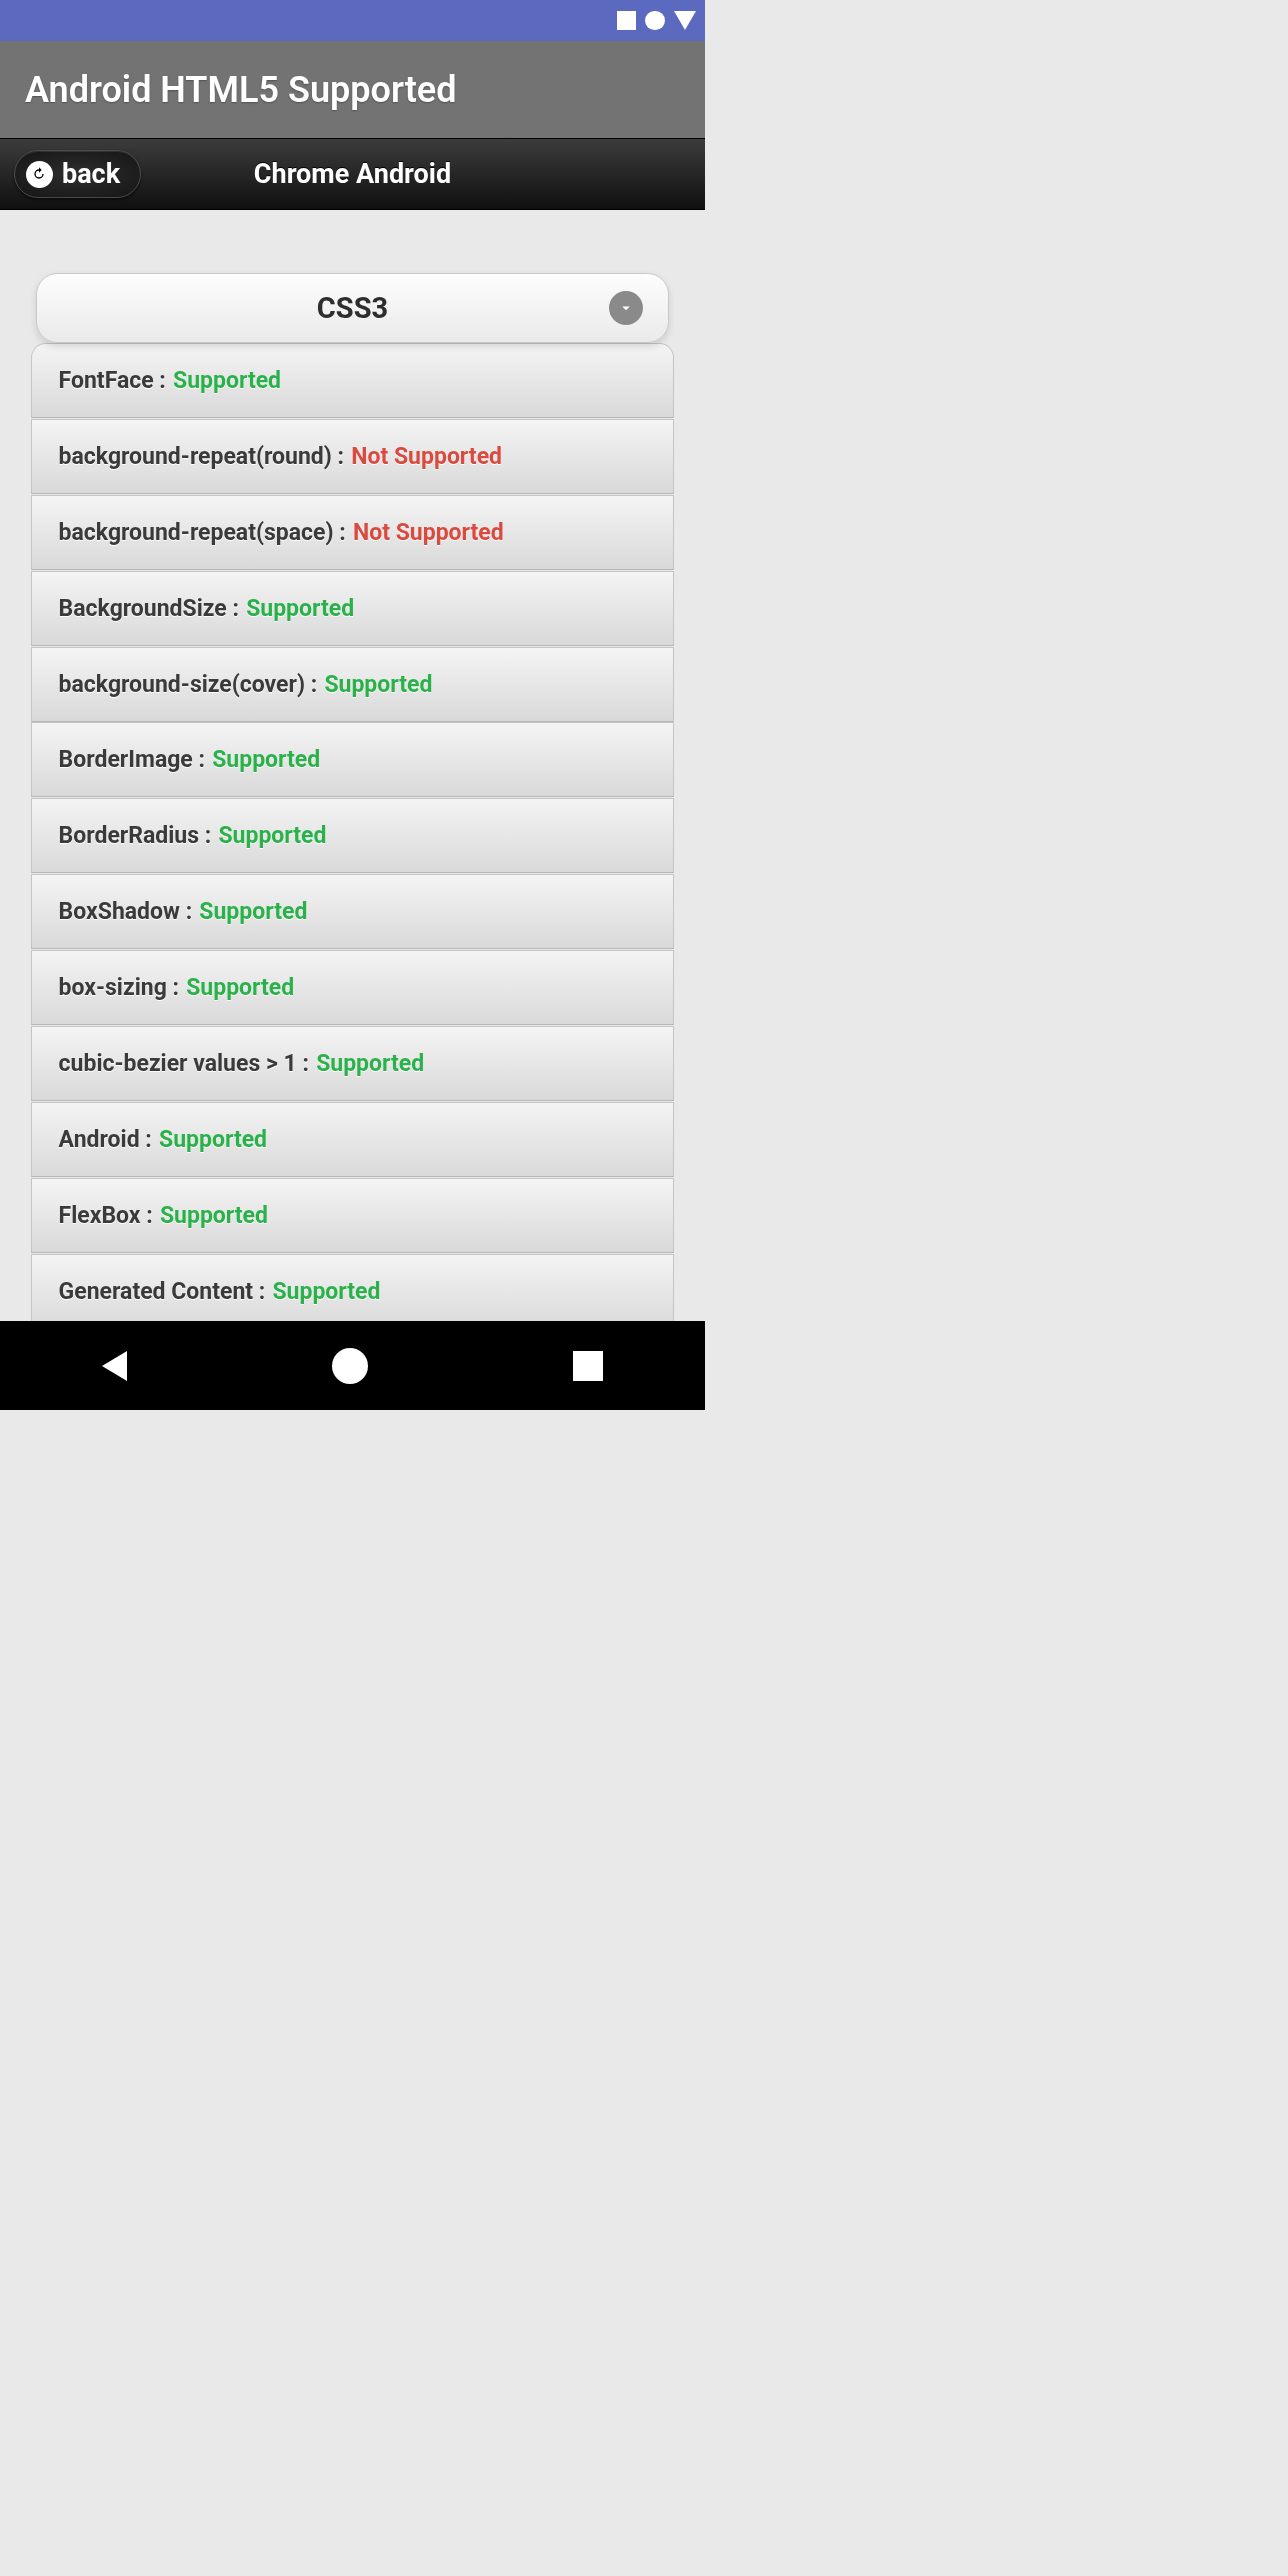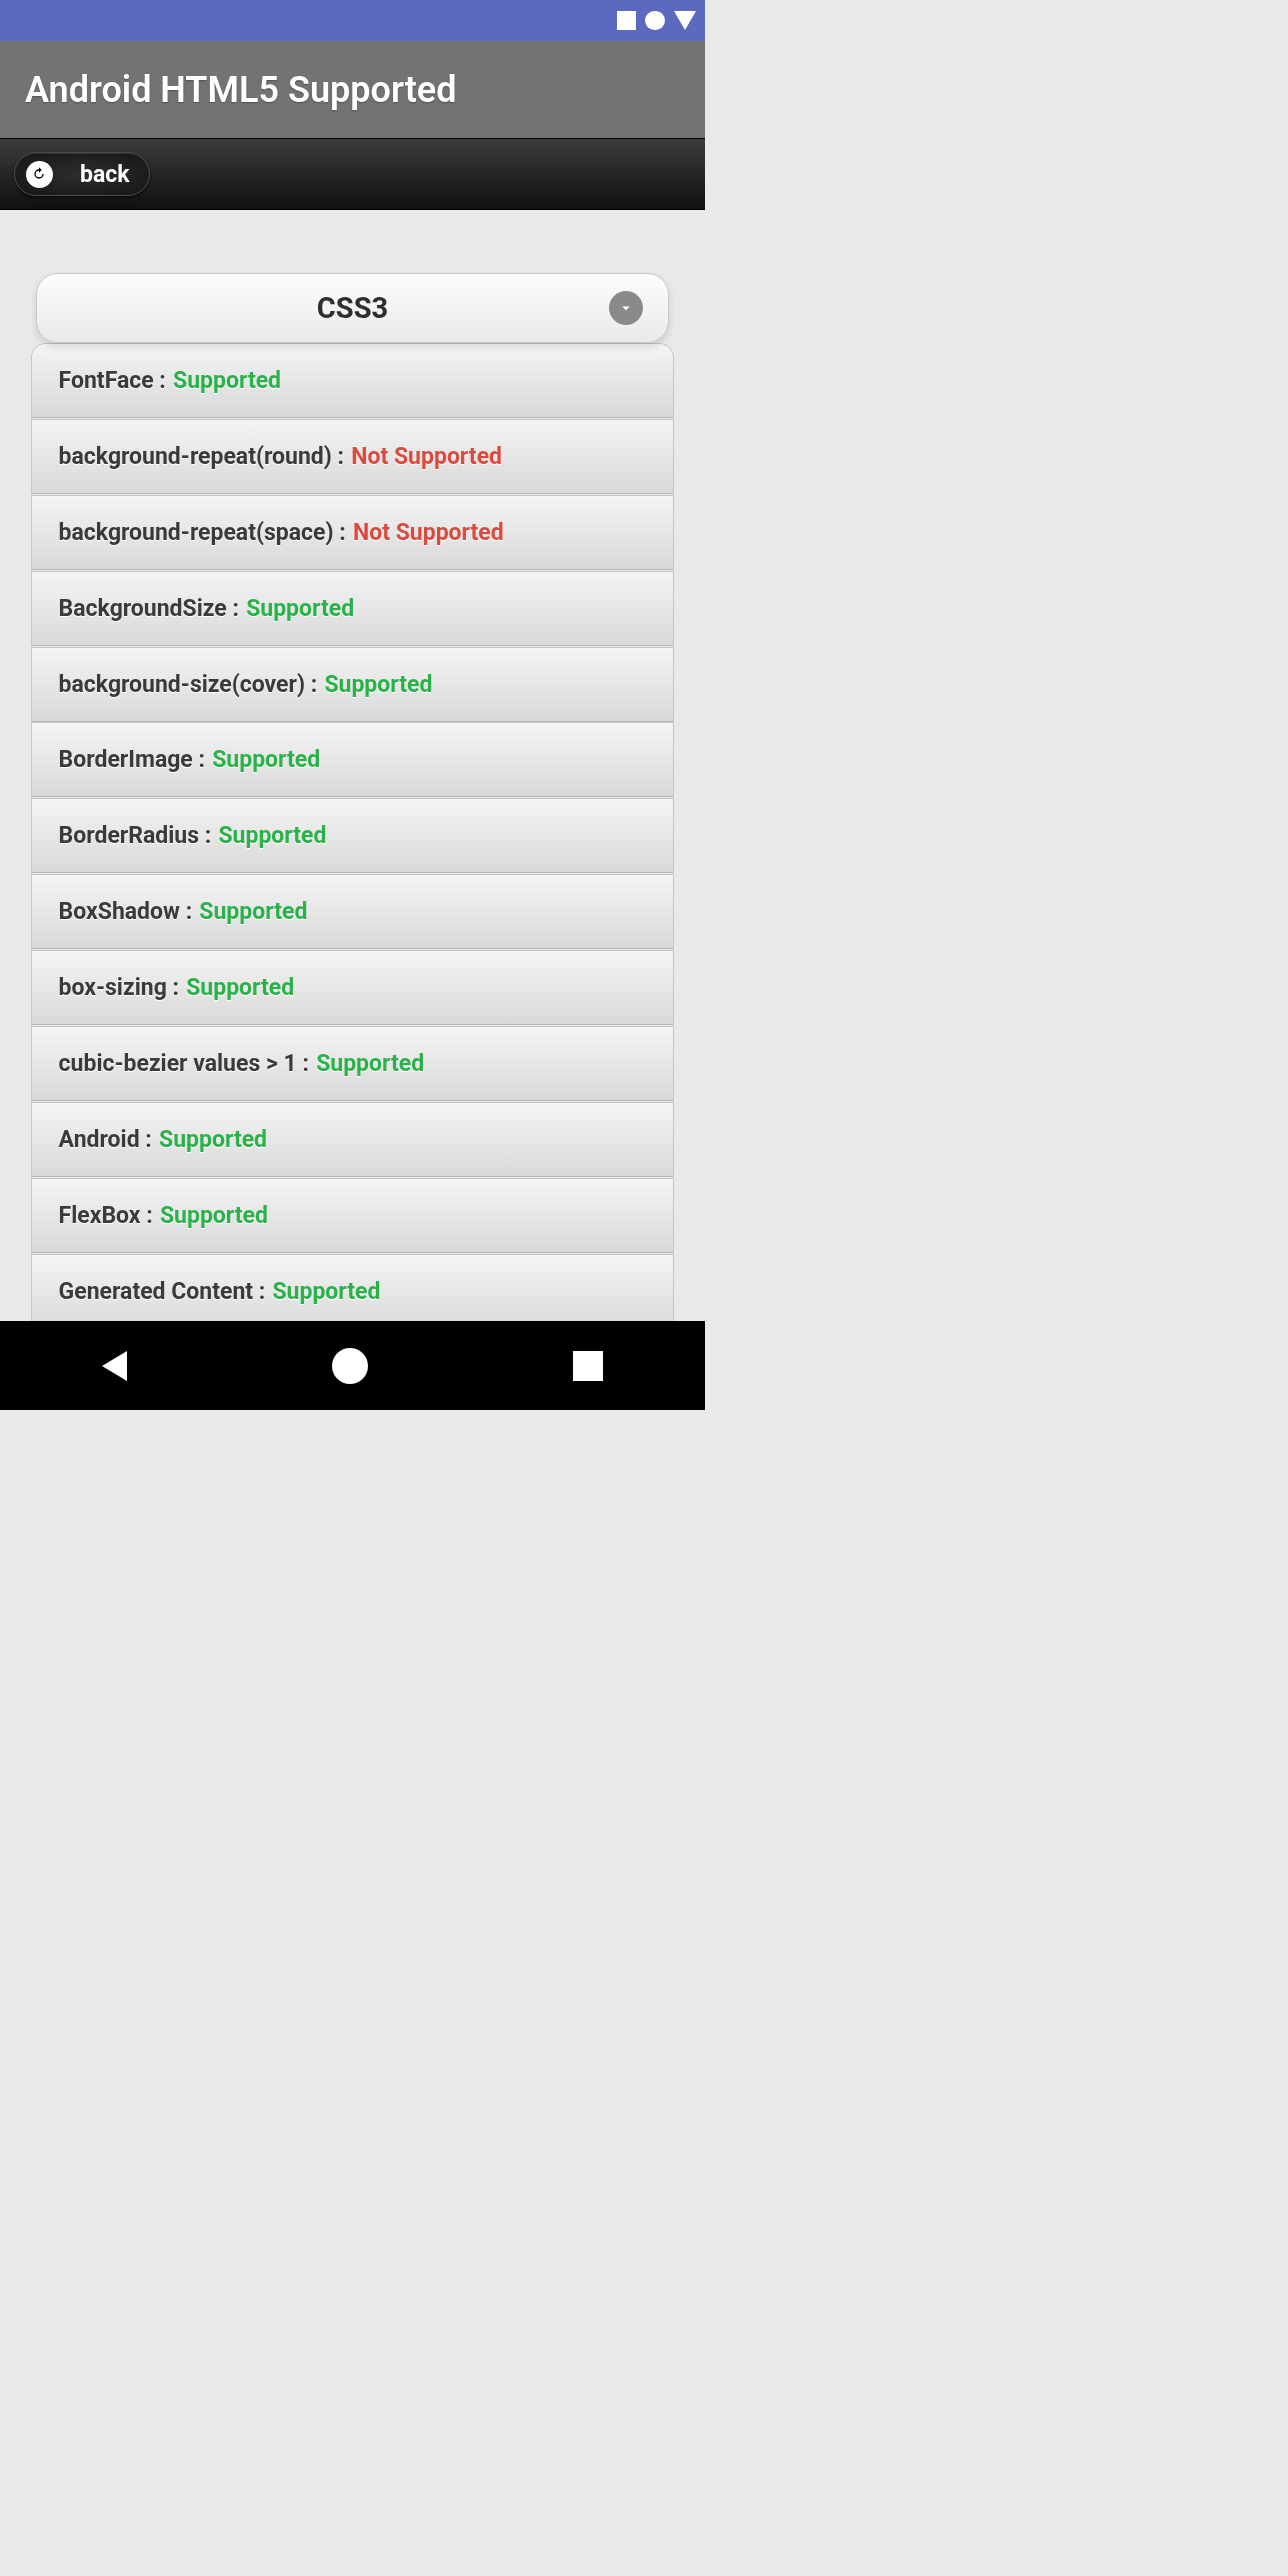--- a/index.html
+++ b/index.html
@@ -54,23 +54,23 @@
     border-top: 0.9px solid #000;
     border-bottom: 0.9px solid #000;
     display: flex;
     align-items: center;
     position: relative;
     padding: 0 14.3px;
   }
   .back-btn {
     display: inline-flex;
     align-items: center;
-    gap: 27px;
+    gap: 9px;
     color: #fff;
-    font-size: 23px;
+    font-size: 27px;
     font-weight: 700;
     background: radial-gradient(#2e2e2e, #151515);
     border: 0.9px solid #4a4a4a;
     border-radius: 894px;
     padding: 7.2px 19.7px 7.2px 10.7px;
     box-shadow: 0 0.9px 0 rgba(255,255,255,0.1) inset, 0 1.8px 2.7px rgba(0,0,0,0.6);
   }
   .back-icon {
     width: 27px; height: 27px; border-radius: 50%;
     background: #fff;
@@ -193,20 +193,21 @@
 
 <div class="toolbar">
   <div class="back-btn">
     <span class="back-icon">
       <svg viewBox="0 0 24 24" width="16" height="16">
           <path d="M12 5a7 7 0 1 0 7 7h-2a5 5 0 1 1-5-5v3l4-4-4-4v3z" fill="#000"></path>
         </svg>
     </span>
     <span>back</span>
   </div>
+  <div class="toolbar-title">Chrome Android</div>
 </div>
 
 <div class="content">
 
   <div class="select-wrap">
     <span class="select-label">CSS3</span>
     <span class="select-chevron">
       <svg viewBox="0 0 24 24">
           <path d="M7 10l5 5 5-5z"></path>
         </svg>

